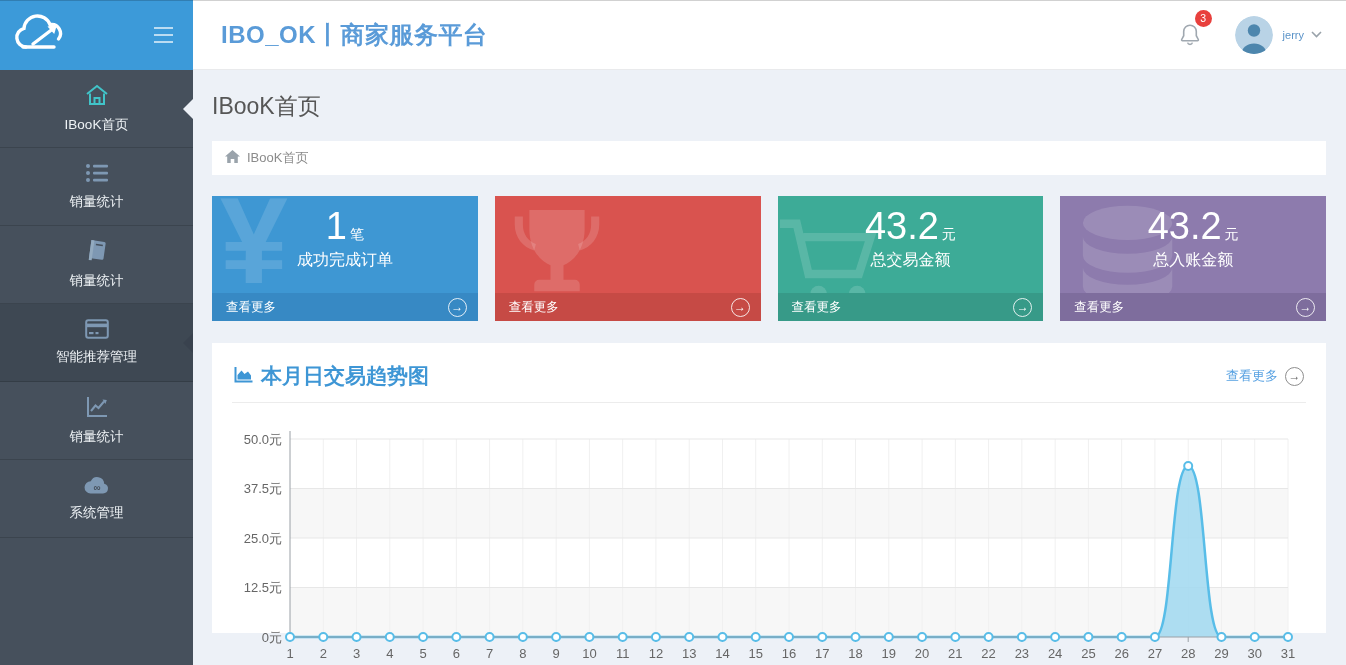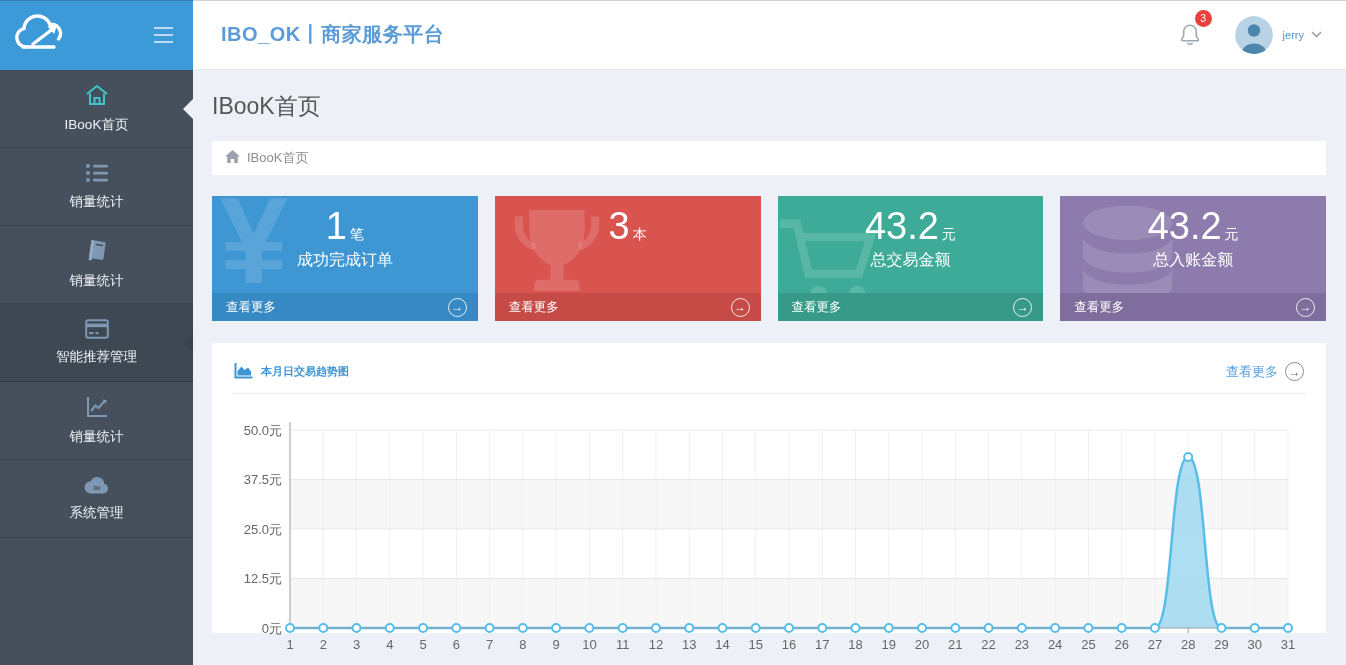--- a/index.html
+++ b/index.html
@@ -27,21 +27,21 @@
   .nav-item.hovered { background:#3e4853; }
   .caret { position:absolute; right:0; top:50%; margin-top:-10px; width:0; height:0;
     border-top:10px solid transparent; border-bottom:10px solid transparent; }
   .caret.light { border-right:10px solid #edf1f7; }
   .caret.dark { border-right:10px solid #39424e; }
 
   
   .main { flex:1; display:flex; flex-direction:column; min-width:0; }
   .topbar { height:70px; flex:0 0 70px; background:#fff; display:flex; align-items:center;
     padding:0 24px 0 28px; border-bottom:1px solid #e9eaec; }
-  .brand { color:#5a9bd8; font-size:20px; font-weight:bold; letter-spacing:0.5px; }
+  .brand { color:#5a9bd8; font-size:24px; font-weight:bold; letter-spacing:0.5px; }
   .topbar-right { margin-left:auto; display:flex; align-items:center; }
   .bell-wrap { position:relative; margin-right:34px; cursor:pointer; padding-top:4px; }
   .badge { position:absolute; top:-9px; right:-11px; min-width:17px; height:17px; border-radius:50%;
     background:#e8403d; color:#fff; font-size:10.5px; display:flex; align-items:center;
     justify-content:center; }
   .avatar { width:38px; height:38px; border-radius:50%; overflow:hidden; cursor:pointer; }
   .username { color:#5a93c8; font-size:11px; margin:0 7px 0 10px; cursor:pointer; }
   .chev { cursor:pointer; display:flex; align-items:center; }
 
   
@@ -63,21 +63,21 @@
   .wm-yen { font-size:122px; font-weight:bold; color:rgba(255,255,255,0.14); line-height:1;
     position:absolute; left:8px; top:-16px; z-index:1; }
   .arrow-circle { width:19px; height:19px; border:1px solid rgba(255,255,255,0.85); border-radius:50%;
     display:flex; align-items:center; justify-content:center; font-size:12px; line-height:1;
     color:#fff; flex:0 0 19px; }
   .arrow-circle.gray { border-color:#8e8e8e; color:#666; }
 
   .chart-card { background:#fff; margin-top:22px; padding:15px 20px 0; height:290px; }
   .chart-head { display:flex; align-items:center; justify-content:space-between;
     padding:4px 2px 12px 2px; border-bottom:1px solid #ececec; }
-  .chart-title { color:#3e96d5; font-weight:bold; font-size:11px; display:flex; align-items:center; gap:8px; }
+  .chart-title { color:#3e96d5; font-weight:bold; font-size:21px; display:flex; align-items:center; gap:8px; }
   .chart-more { color:#57a1e2; font-size:13px; display:flex; align-items:center; gap:7px; cursor:pointer; }
   .chart-body { margin-top:8px; }
   .chart-body svg { display:block; }
 </style>
 </head>
 <body>
 
 <div class="app">
 
   <aside class="sidebar">
@@ -217,21 +217,20 @@
               <span class="arrow-circle">→</span>
             </div>
           </div>
           <div class="card" style="background: rgb(217, 83, 79);">
             <span class="watermark" style="left:10px;top:6px;"><svg width="104" height="110" viewBox="0 0 64 66" fill="rgba(255,255,255,0.15)">
                 <path d="M15 4 h34 v12 c0 12 -7 20 -13 22 v9 h7 a3 3 0 0 1 3 3 v4 H18 v-4 a3 3 0 0 1 3 -3 h7 v-9 C22 36 15 28 15 16 z"></path>
                 <path d="M15 8 H6 v5 c0 8 5 14 12 16 l1 -4 C14 23 11 19 11 13 V8 z"></path>
                 <path d="M49 8 h9 v5 c0 8 -5 14 -12 16 l-1 -4 c5 -2 8 -6 8 -12 V8 z"></path>
               </svg></span>
             <div class="card-main">
-              <div class="card-value"><span class="v">3</span><span class="card-unit">本</span></div>
             </div>
             <div class="card-footer" style="background: rgb(198, 74, 69);">
               <span class="more">查看更多</span>
               <span class="arrow-circle">→</span>
             </div>
           </div>
           <div class="card" style="background: rgb(61, 171, 151);">
             <span class="watermark" style="left:0;top:16px;"><svg width="108" height="104" viewBox="0 0 64 62">
                 <g fill="none" stroke="rgba(255,255,255,0.15)" stroke-width="5">
                   <path d="M1 7 h10 l7 30 h30 l7 -22 H15"></path>

